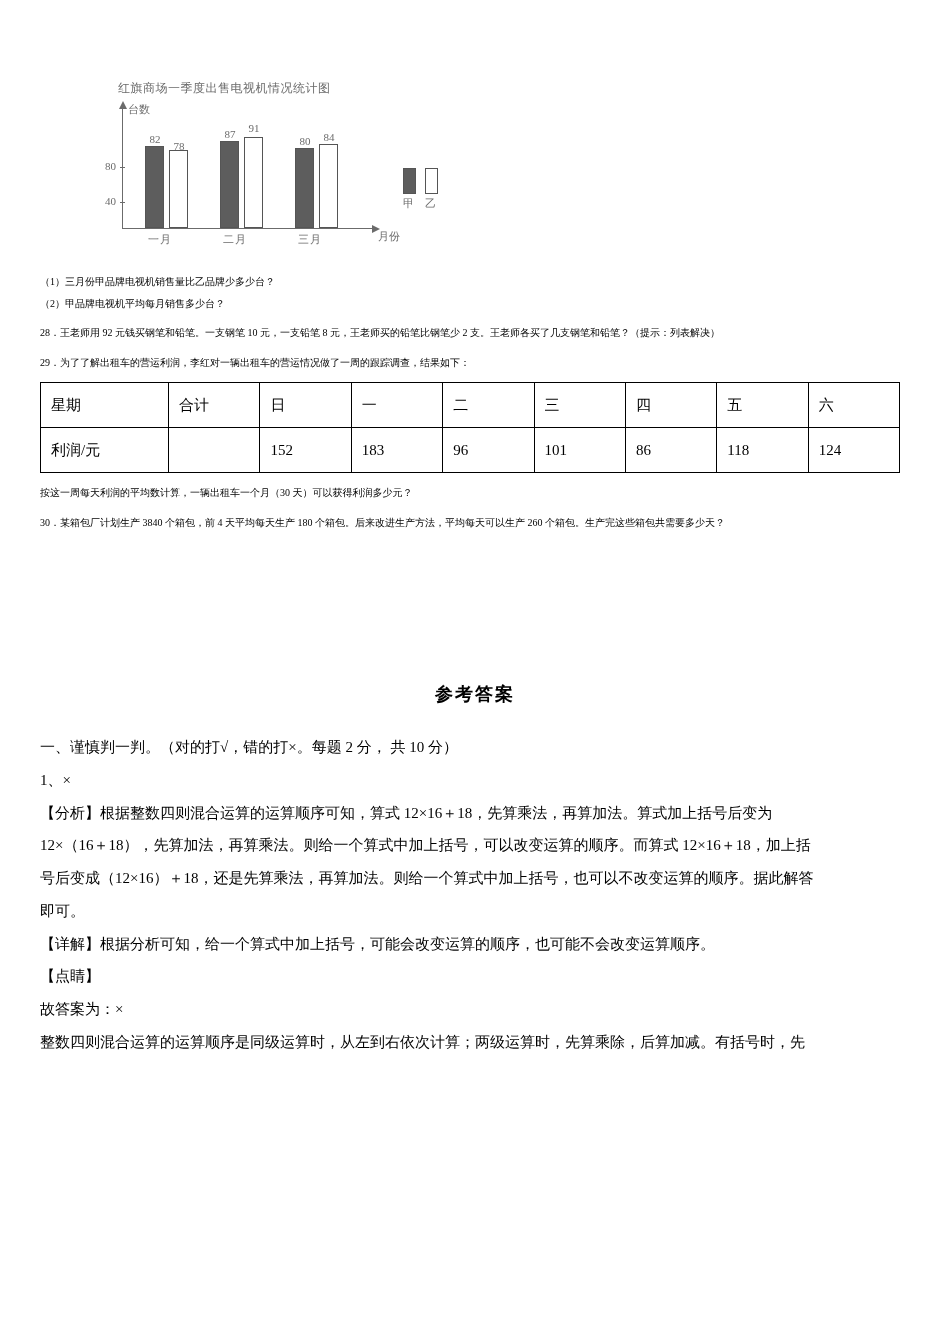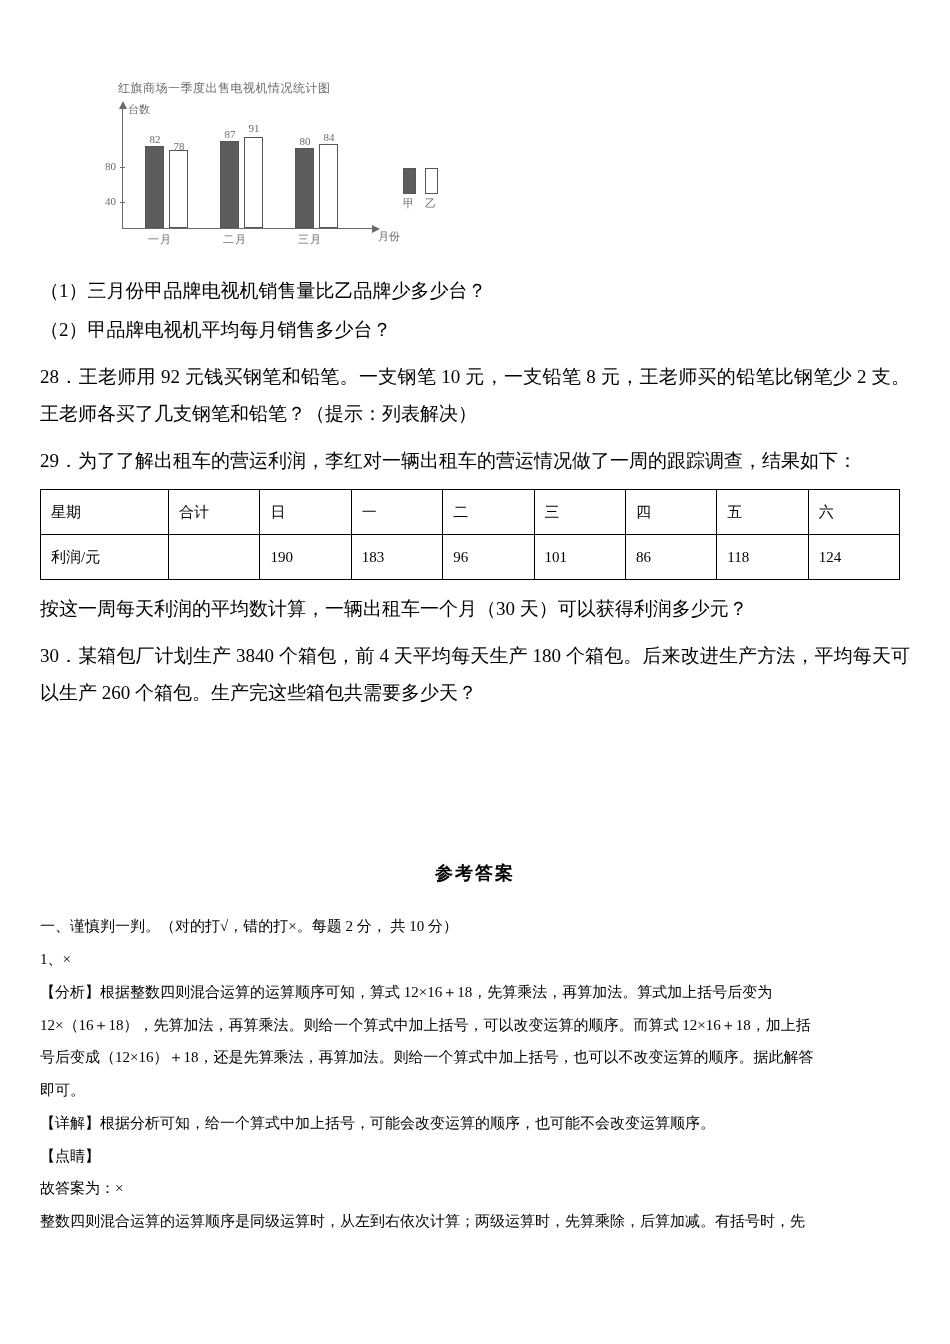--- a/index.html
+++ b/index.html
@@ -157,21 +157,21 @@
     position: absolute;
     top: 28px;
     font-size: 11px;
     color: #6b6b6b;
   }
   .legend .lb.a { left: 0px; }
   .legend .lb.b { left: 22px; }
 
   
   p.q {
-    font-size: 19px;
+    font-size: 10px;
     line-height: 1.95;
     margin: 0 0 2px 0;
     text-align: justify;
   }
   .sub-q { margin-left: 10px; }
   .spacer-sm { height: 8px; }
 
   
   table.profit {
     border-collapse: collapse;
@@ -276,21 +276,21 @@
         <td>一</td>
         <td>二</td>
         <td>三</td>
         <td>四</td>
         <td>五</td>
         <td>六</td>
       </tr>
       <tr>
         <td class="c0">利润/元</td>
         <td></td>
-        <td>190</td>
+        <td>152</td>
         <td>183</td>
         <td>96</td>
         <td>101</td>
         <td>86</td>
         <td>118</td>
         <td>124</td>
       </tr>
     </tbody>
       </table>
 

